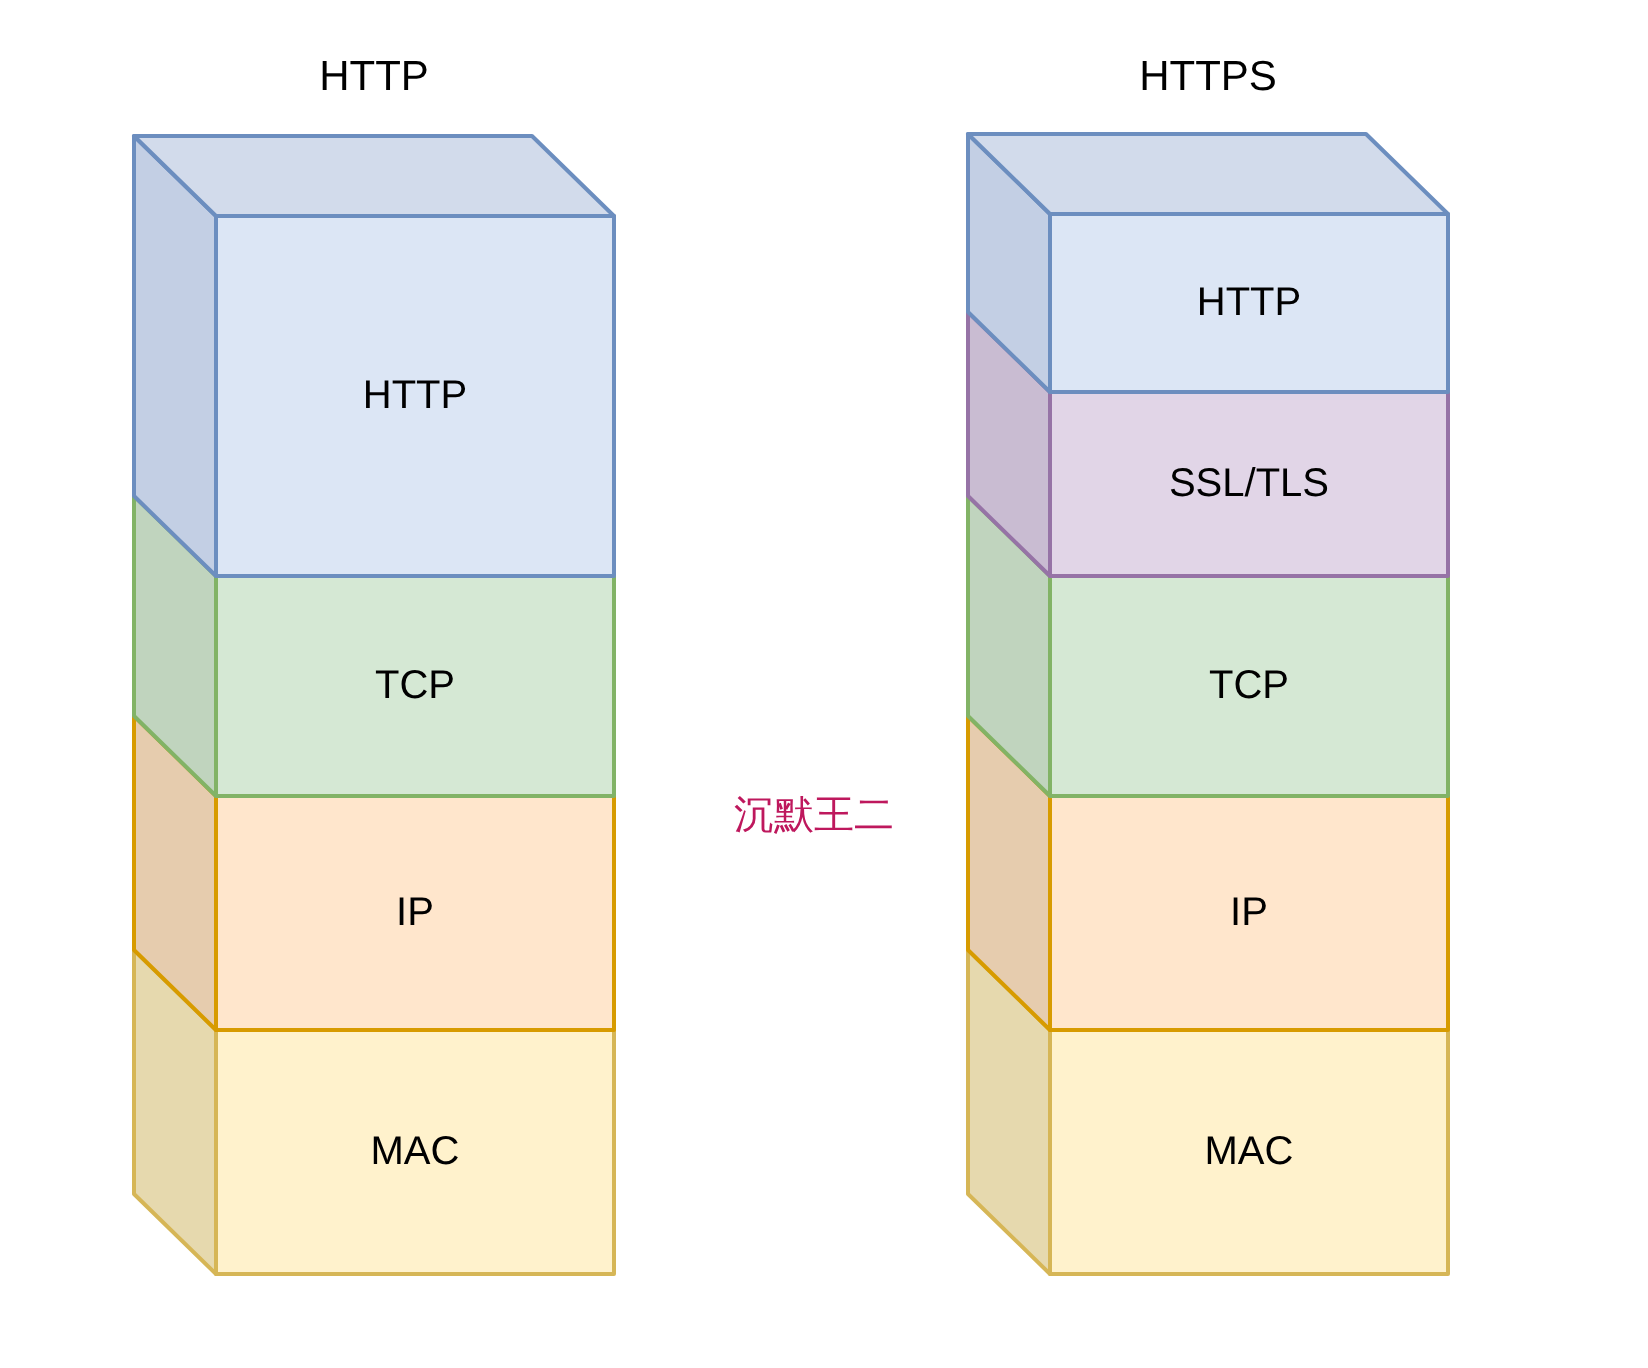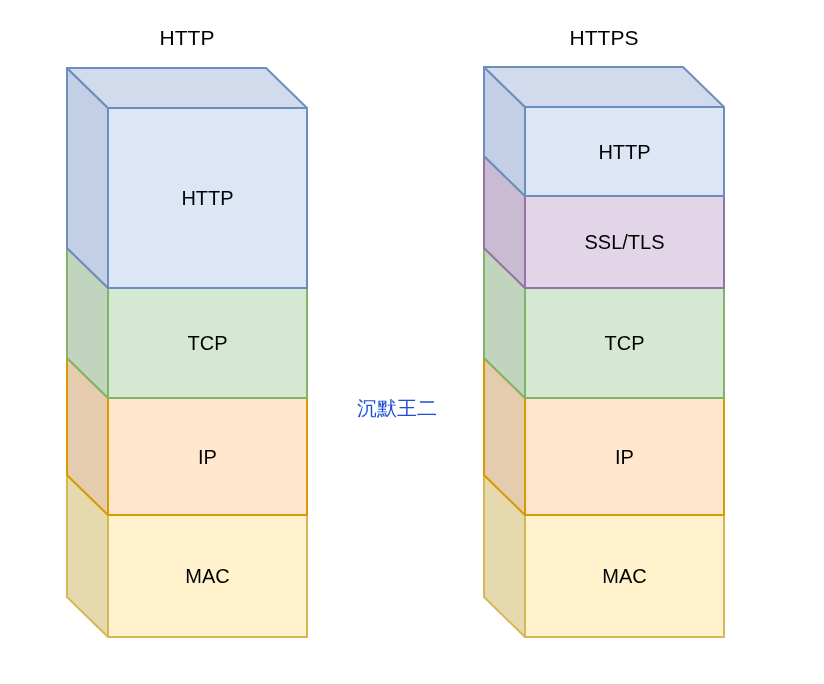--- a/index.html
+++ b/index.html
@@ -21,27 +21,27 @@
     dominant-baseline: central;
   }
   .stack-title {
     font-family: "Liberation Sans", sans-serif;
     font-size: 21px;
     fill: #000000;
     text-anchor: middle;
   }
   .watermark {
     position: absolute;
-    left: 337px;
+    left: 347px;
     top: 396px;
     width: 120px;
     text-align: center;
     font-size: 20px;
     line-height: 24px;
-    color: #1d4ed8;
+    color: #be185d;
     white-space: nowrap;
   }
 </style>
 </head>
 <body>
 
 <div class="canvas">
   <svg id="diagram" class="diagram" width="824" height="684" viewBox="0 0 824 684">
       <g>
         <polygon points="67,475 108,515 108,637 67,597" fill="#e6d9ae" stroke="#d6b656" class="layer-face"></polygon>

